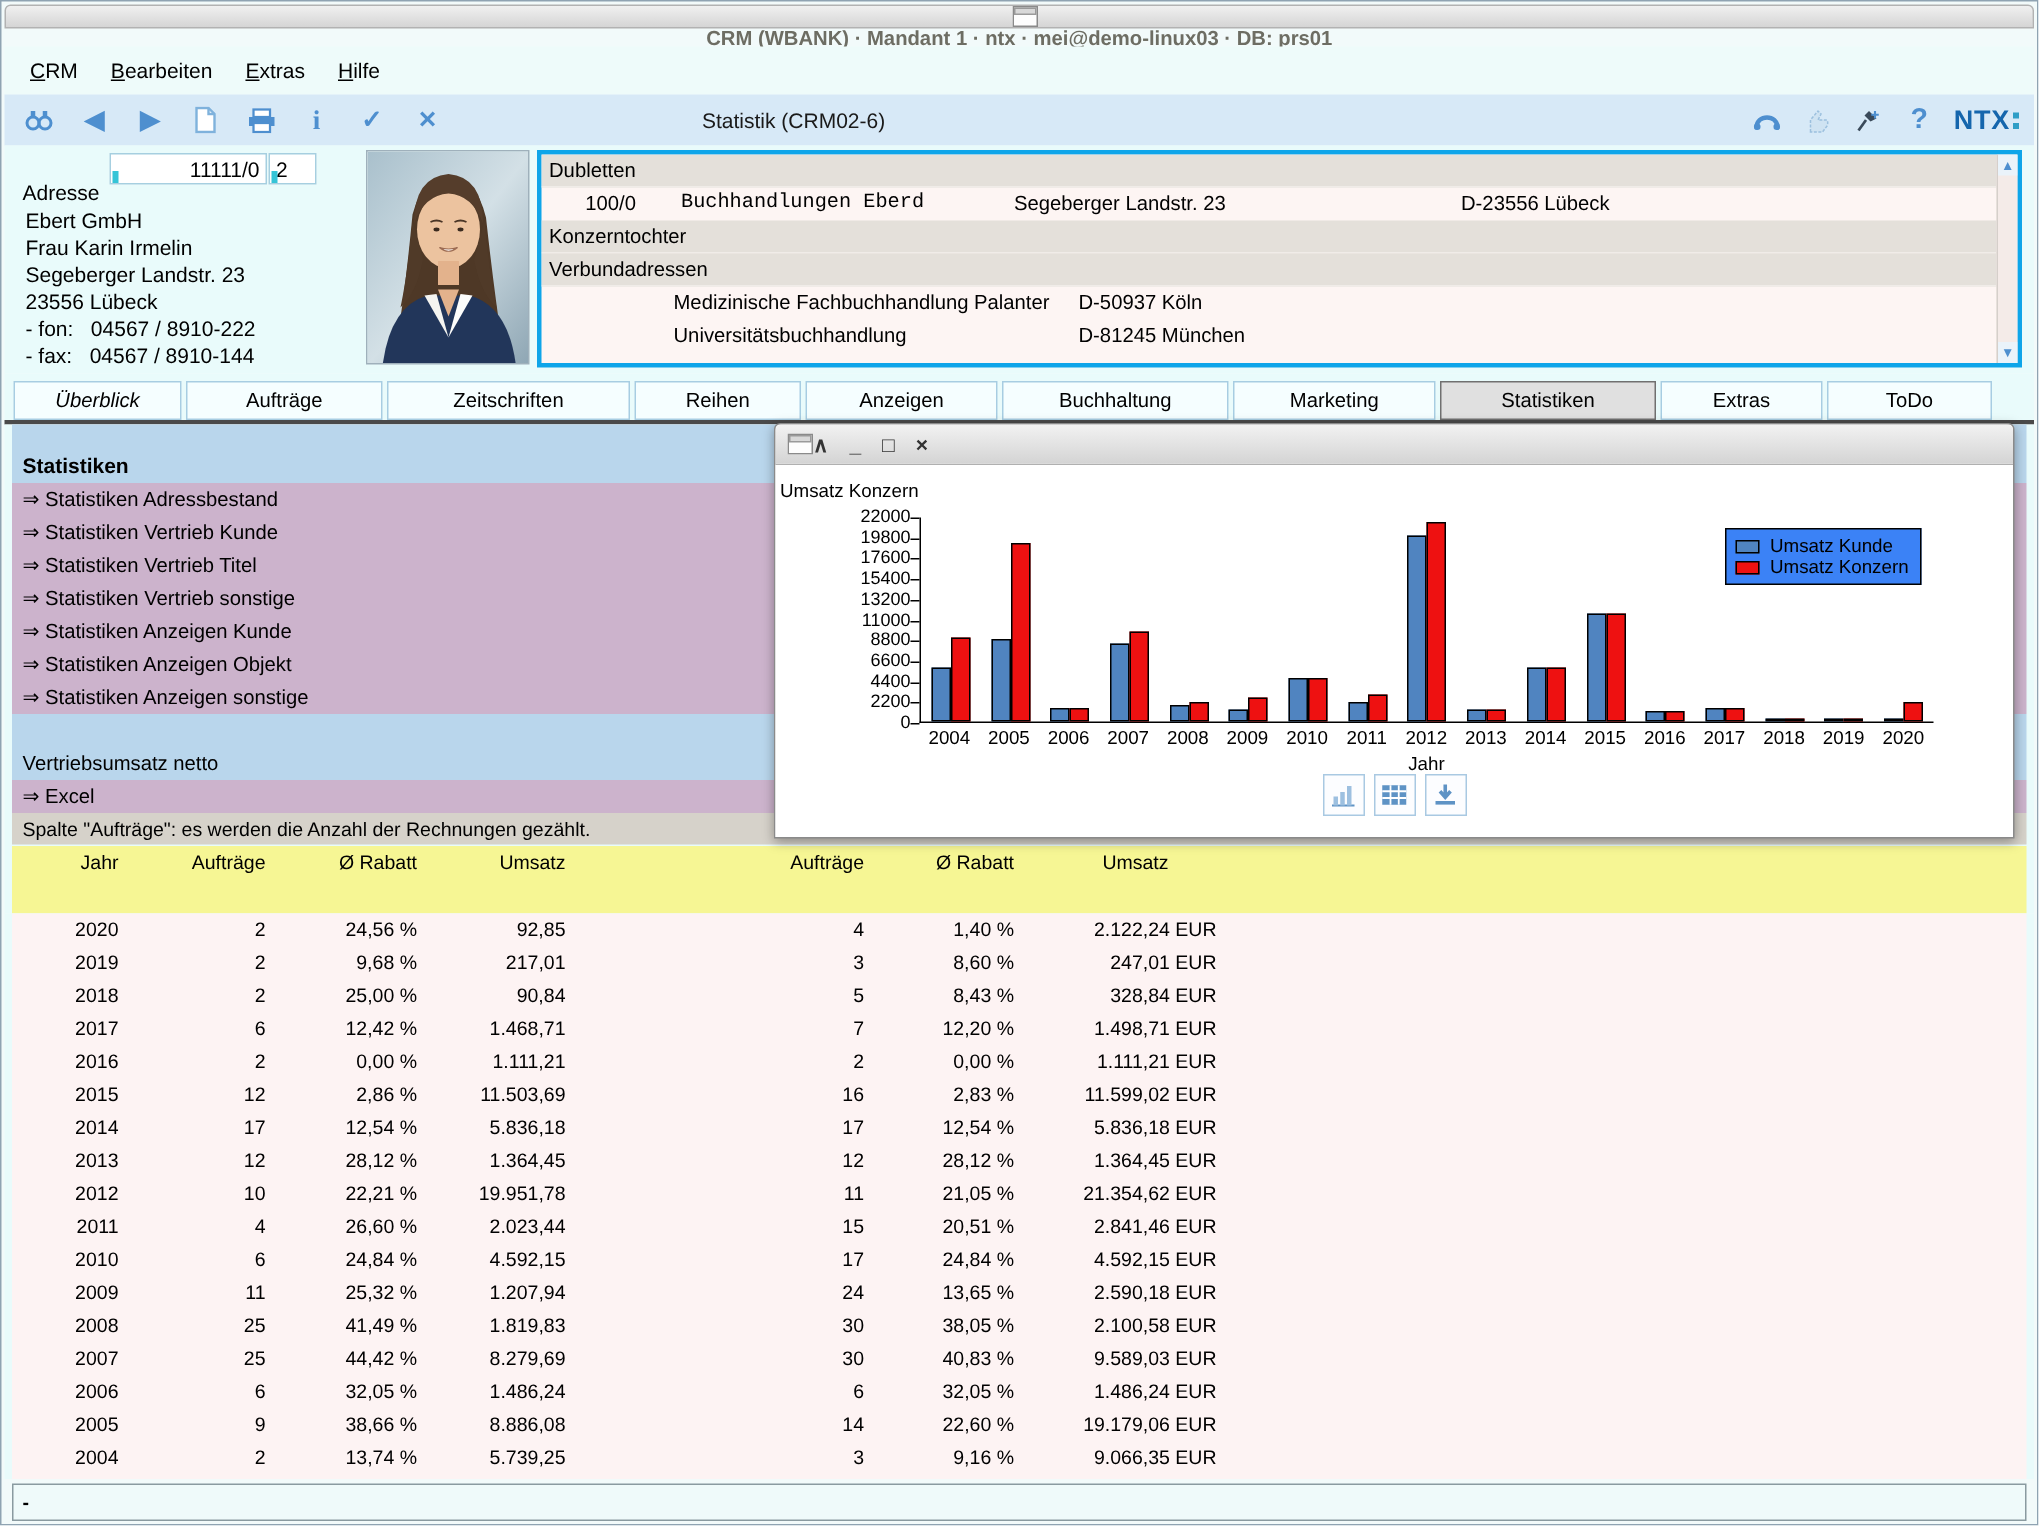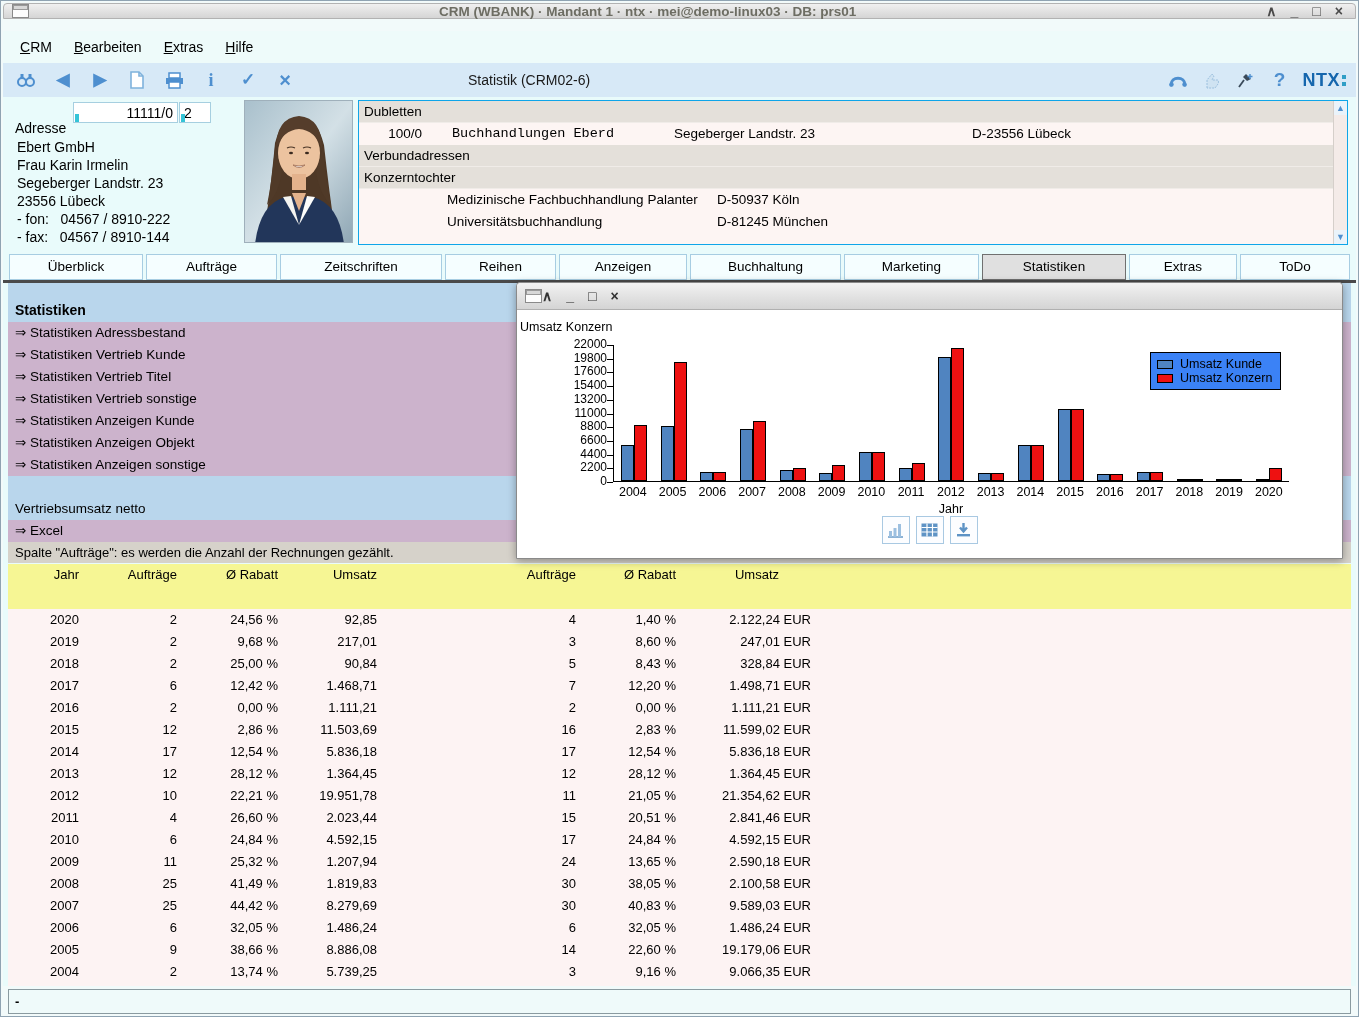--- a/index.html
+++ b/index.html
@@ -3,21 +3,21 @@
 <meta charset="utf-8">
 <style>
   html,body{margin:0;padding:0;background:#ffffff;}
   *{box-sizing:border-box;}
   .screen{position:relative;width:1359px;height:1017px;background:#f2fafa;overflow:hidden;
           font-family:"Liberation Sans",sans-serif;color:#000;border:1px solid #8fa3b2;}
 
   
   .titlebar{position:absolute;left:2px;right:2px;top:2px;height:16px;
             background:linear-gradient(#f0f0f0,#d5d5d5);border:1px solid #b2b2b2;
-            border-radius:4px 4px 0 0;display:flex;align-items:center;}
+            border-radius:4px 4px 0 0;display:flex;align-items:center;flex-direction:column;}
   .win-icon{margin-left:8px;display:inline-flex;}
   .win-title{flex:1;text-align:center;font-size:13.5px;font-weight:bold;color:#6d6d63;}
   .win-controls{display:flex;gap:14px;margin-right:12px;color:#4a4a4a;font-size:14px;font-weight:bold;}
   .win-controls span{cursor:default;line-height:14px;}
 
   
   .menubar{position:absolute;left:2px;right:2px;top:30px;height:32px;background:#eefbfa;
            display:flex;align-items:center;padding-left:8px;font-size:14px;}
   .menu-item{display:inline-block;padding:3px 9px;margin-right:4px;}
   .menu-item::first-letter{text-decoration:underline;}
@@ -43,21 +43,21 @@
   .input-wrap input{width:100%;height:21px;border:1px solid #a6cfe0;background:#fff;
         font-family:"Liberation Sans",sans-serif;font-size:14px;padding:0 4px;}
   .input-wrap::after{content:'';position:absolute;left:2px;bottom:2px;width:4px;height:8px;background:#35c4d7;}
   .iw1{left:65px;width:105px;} .iw1 input{text-align:right;}
   .iw2{left:171px;width:32px;}
   .addr-lines{padding-left:9px;padding-top:8px;}
   .addr-line{height:18px;line-height:18px;white-space:pre;}
   .photo{position:absolute;left:241px;top:3px;width:109px;height:143px;border:1px solid #9fb0bb;overflow:hidden;}
 
   .dubletten{position:absolute;left:355px;top:3px;right:8px;height:145px;background:#fdf5f3;
-             border:1px solid #0ea5e9;overflow:hidden;font-size:13.5px;padding-left:36px;}
+             border:3px solid #0ea5e9;overflow:hidden;font-size:13.5px;padding-left:36px;}
   .dub-rows{position:absolute;left:0;top:0;right:14px;bottom:0;overflow:hidden;}
   .dub-header{height:22px;line-height:22px;background:#e4e0da;padding-left:5px;border-bottom:1px solid #f0ece8;}
   .dub-row{height:22px;line-height:22px;display:grid;}
   .dub-row.a{grid-template-columns:63px 252px 298px 1fr;}
   .dub-row.a .num{text-align:right;}
   .dub-row.a .name{padding-left:30px;font-family:Liberation Mono, monospace;}
   .dub-row.b{grid-template-columns:88px 270px 1fr;}
   .vscroll{position:absolute;right:0;top:0;bottom:0;width:14px;background:#f4ebe8;border-left:1px solid #d5cfca;
            display:flex;flex-direction:column;justify-content:space-between;align-items:center;}
   .vscroll .arr{font-size:9px;color:#4e8fcf;width:100%;text-align:center;background:#eaf3fa;height:14px;line-height:14px;}
@@ -260,42 +260,42 @@
 
     <div class="dubletten">
       <div class="dub-rows">
           <div class="dub-header">Dubletten</div>
           <div class="dub-row a">
             <div class="num">100/0</div>
             <div class="name">Buchhandlungen Eberd</div>
             <div class="street">Segeberger Landstr. 23</div>
             <div class="city">D-23556 Lübeck</div>
           </div>
+          <div class="dub-header">Konzerntochter</div>
           <div class="dub-header">Verbundadressen</div>
-          <div class="dub-header">Konzerntochter</div>
           <div class="dub-row b">
             <div class="sp"></div>
             <div class="name2">Medizinische Fachbuchhandlung Palanter</div>
             <div class="city2">D-50937 Köln</div>
           </div>
           <div class="dub-row b">
             <div class="sp"></div>
             <div class="name2">Universitätsbuchhandlung</div>
             <div class="city2">D-81245 München</div>
           </div>
         </div>
       <div class="vscroll">
         <span class="arr">▲</span>
         <span class="arr">▼</span>
       </div>
     </div>
   </div>
 
   <div class="tabbar">
-      <div class="tab" style="width: 134px;">Überblick</div>
+      <div class="tab" style="width: 112px; font-style: italic;">Überblick</div>
       <div class="tab" style="width: 131px;">Aufträge</div>
       <div class="tab" style="width: 162px;">Zeitschriften</div>
       <div class="tab" style="width: 111px;">Reihen</div>
       <div class="tab" style="width: 128px;">Anzeigen</div>
       <div class="tab" style="width: 151px;">Buchhaltung</div>
       <div class="tab" style="width: 135px;">Marketing</div>
       <div class="tab active" style="width: 144px;">Statistiken</div>
       <div class="tab" style="width: 108px;">Extras</div>
       <div class="tab" style="width: 110px;">ToDo</div>
     </div>

